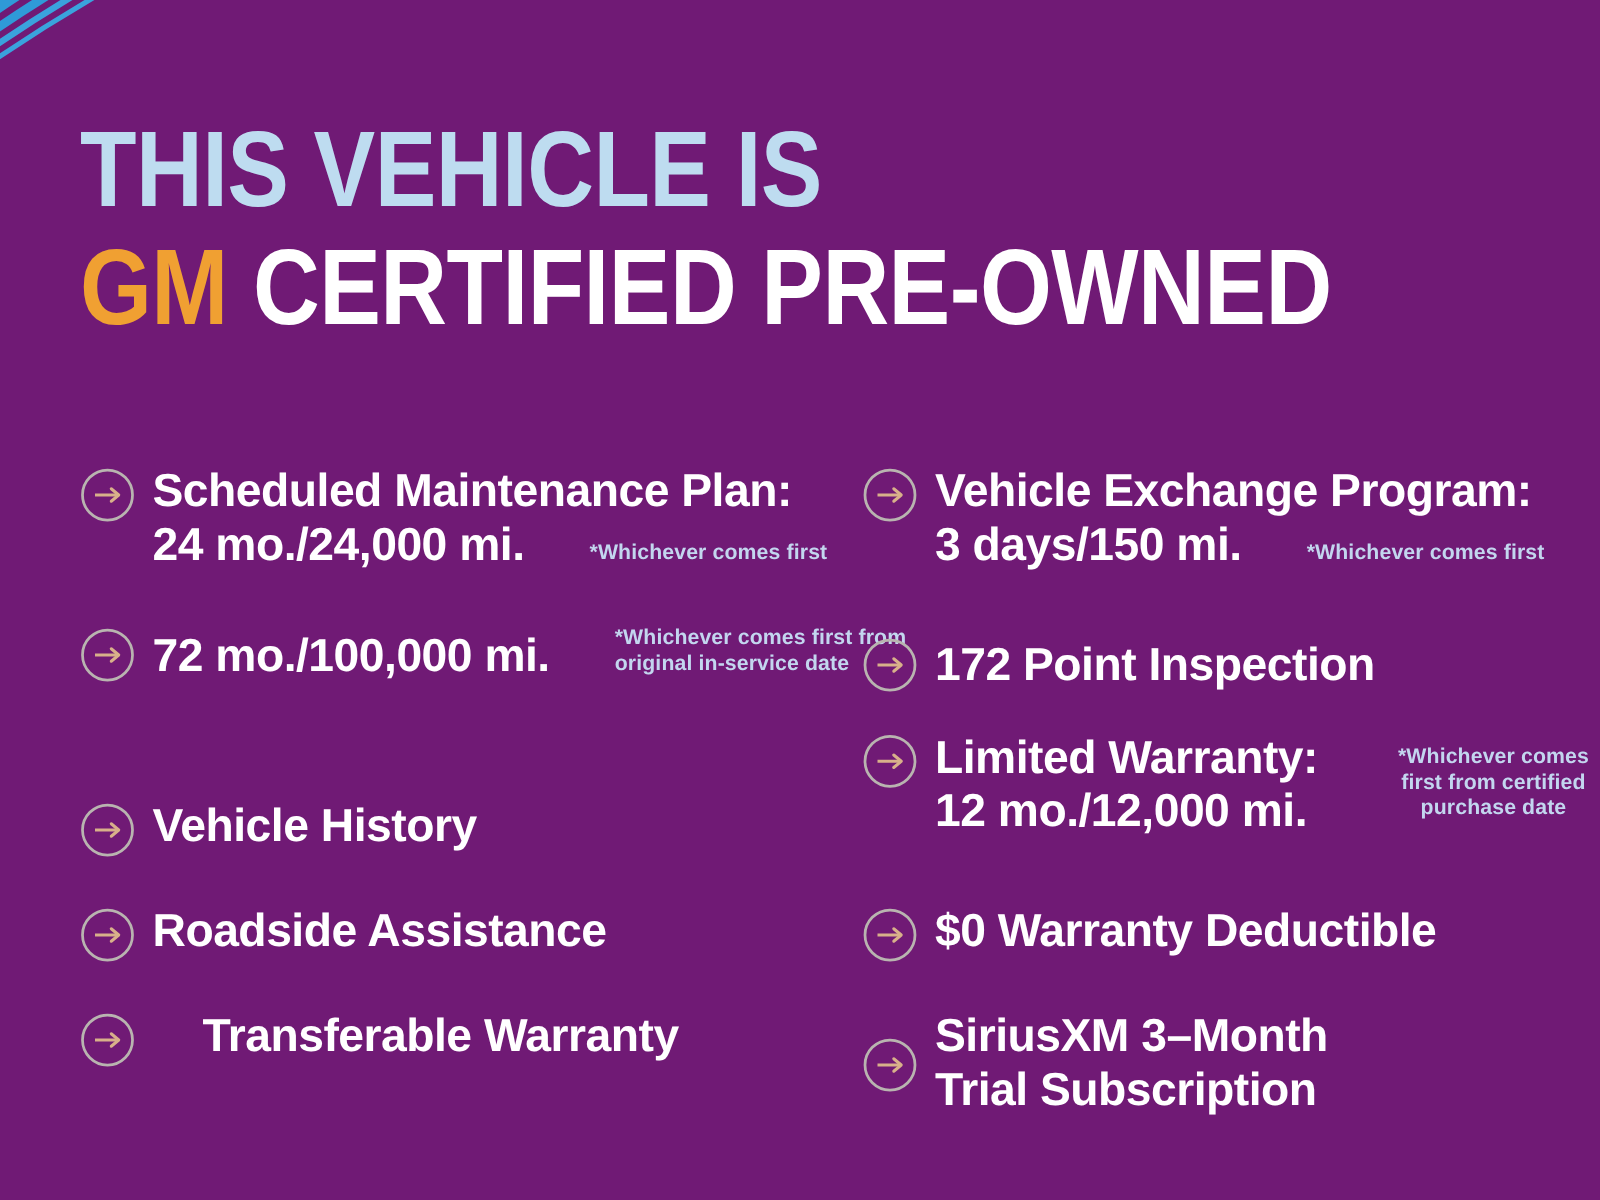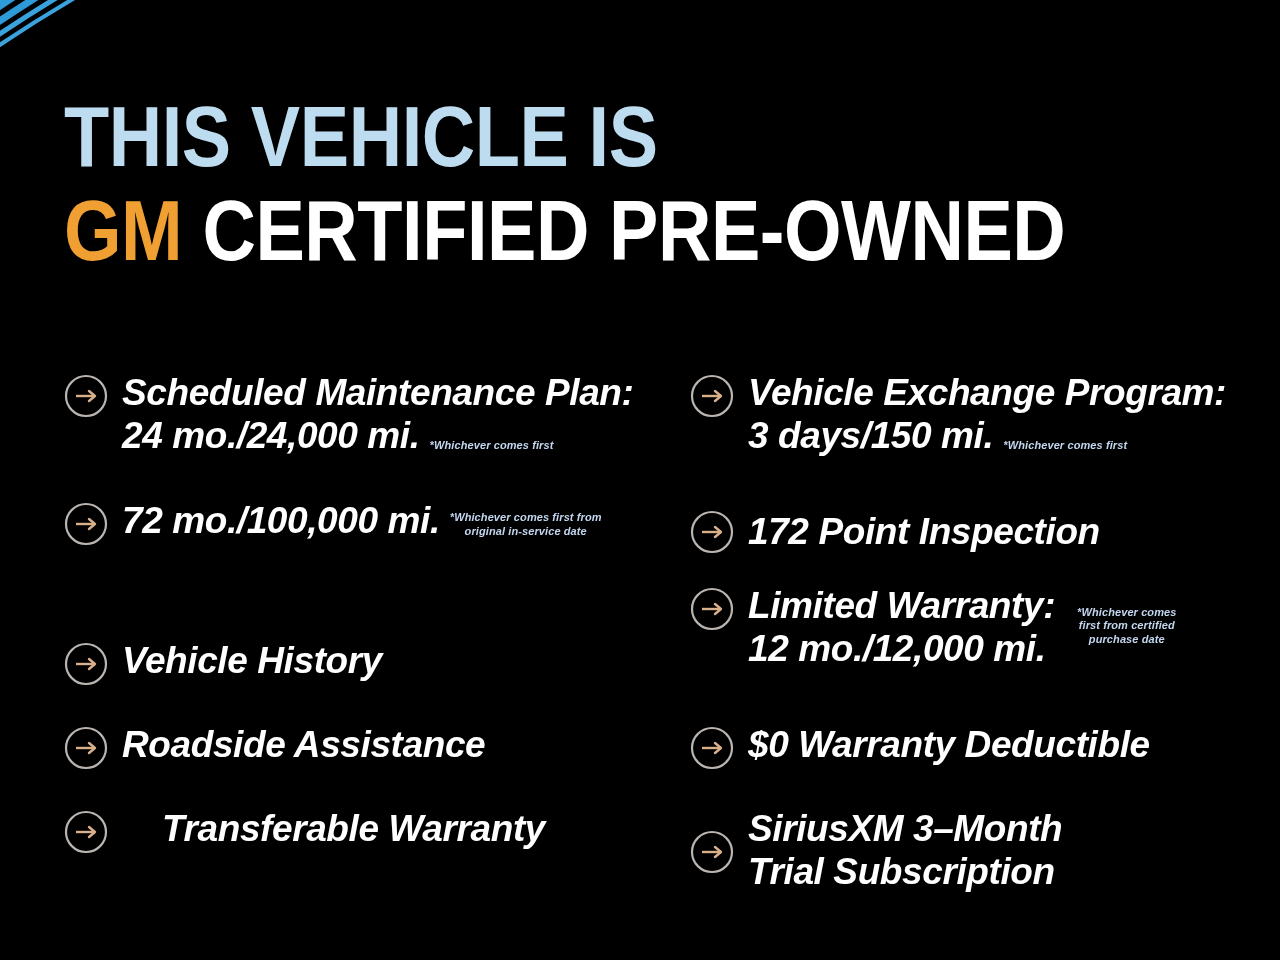--- a/index.html
+++ b/index.html
@@ -5,21 +5,21 @@
   html, body {
     margin: 0;
     padding: 0;
     background: #ffffff;
   }
   #canvas {
     position: relative;
     width: 1280px;
     height: 960px;
     overflow: hidden;
-    background: #000000;
+    background: #701a75;
     font-family: "Liberation Sans", sans-serif;
     -webkit-font-smoothing: antialiased;
   }
 
   
   #waves {
     position: absolute;
     top: 0;
     left: 0;
     width: 1280px;
@@ -56,21 +56,20 @@
     color: #f0a032;
   }
 
   
   .columns {
     position: absolute;
     left: 0;
     top: 372px;
     width: 1200px;
     height: 540px;
-    font-style: italic;
   }
   .column {
     position: absolute;
     top: 0;
   }
   .column-left  { left: 64px;  width: 610px; }
   .column-right { left: 690px; width: 560px; }
 
   .feature {
     position: absolute;
@@ -97,32 +96,33 @@
     font-size: 37px;
     font-weight: bold;
     line-height: 1.16;
     letter-spacing: -0.4px;
     white-space: nowrap;
   }
   .line-with-note {
     display: flex;
     align-items: flex-end;
     white-space: nowrap;
+    gap: 42px;
   }
   .footnote {
     color: #c3d6ef;
-    font-size: 11px;
+    font-size: 17px;
     font-weight: bold;
     line-height: 1.22;
     letter-spacing: 0.1px;
     margin-left: 10px;
     margin-bottom: 5px;
     white-space: nowrap;
   }
-  .footnote-center { text-align: center; }
+  .footnote-center { }
   .footnote-block {
     margin-left: 22px;
     margin-bottom: 4px;
     align-self: center;
     text-align: center;
   }
 </style>
 </head>
 <body>
 

